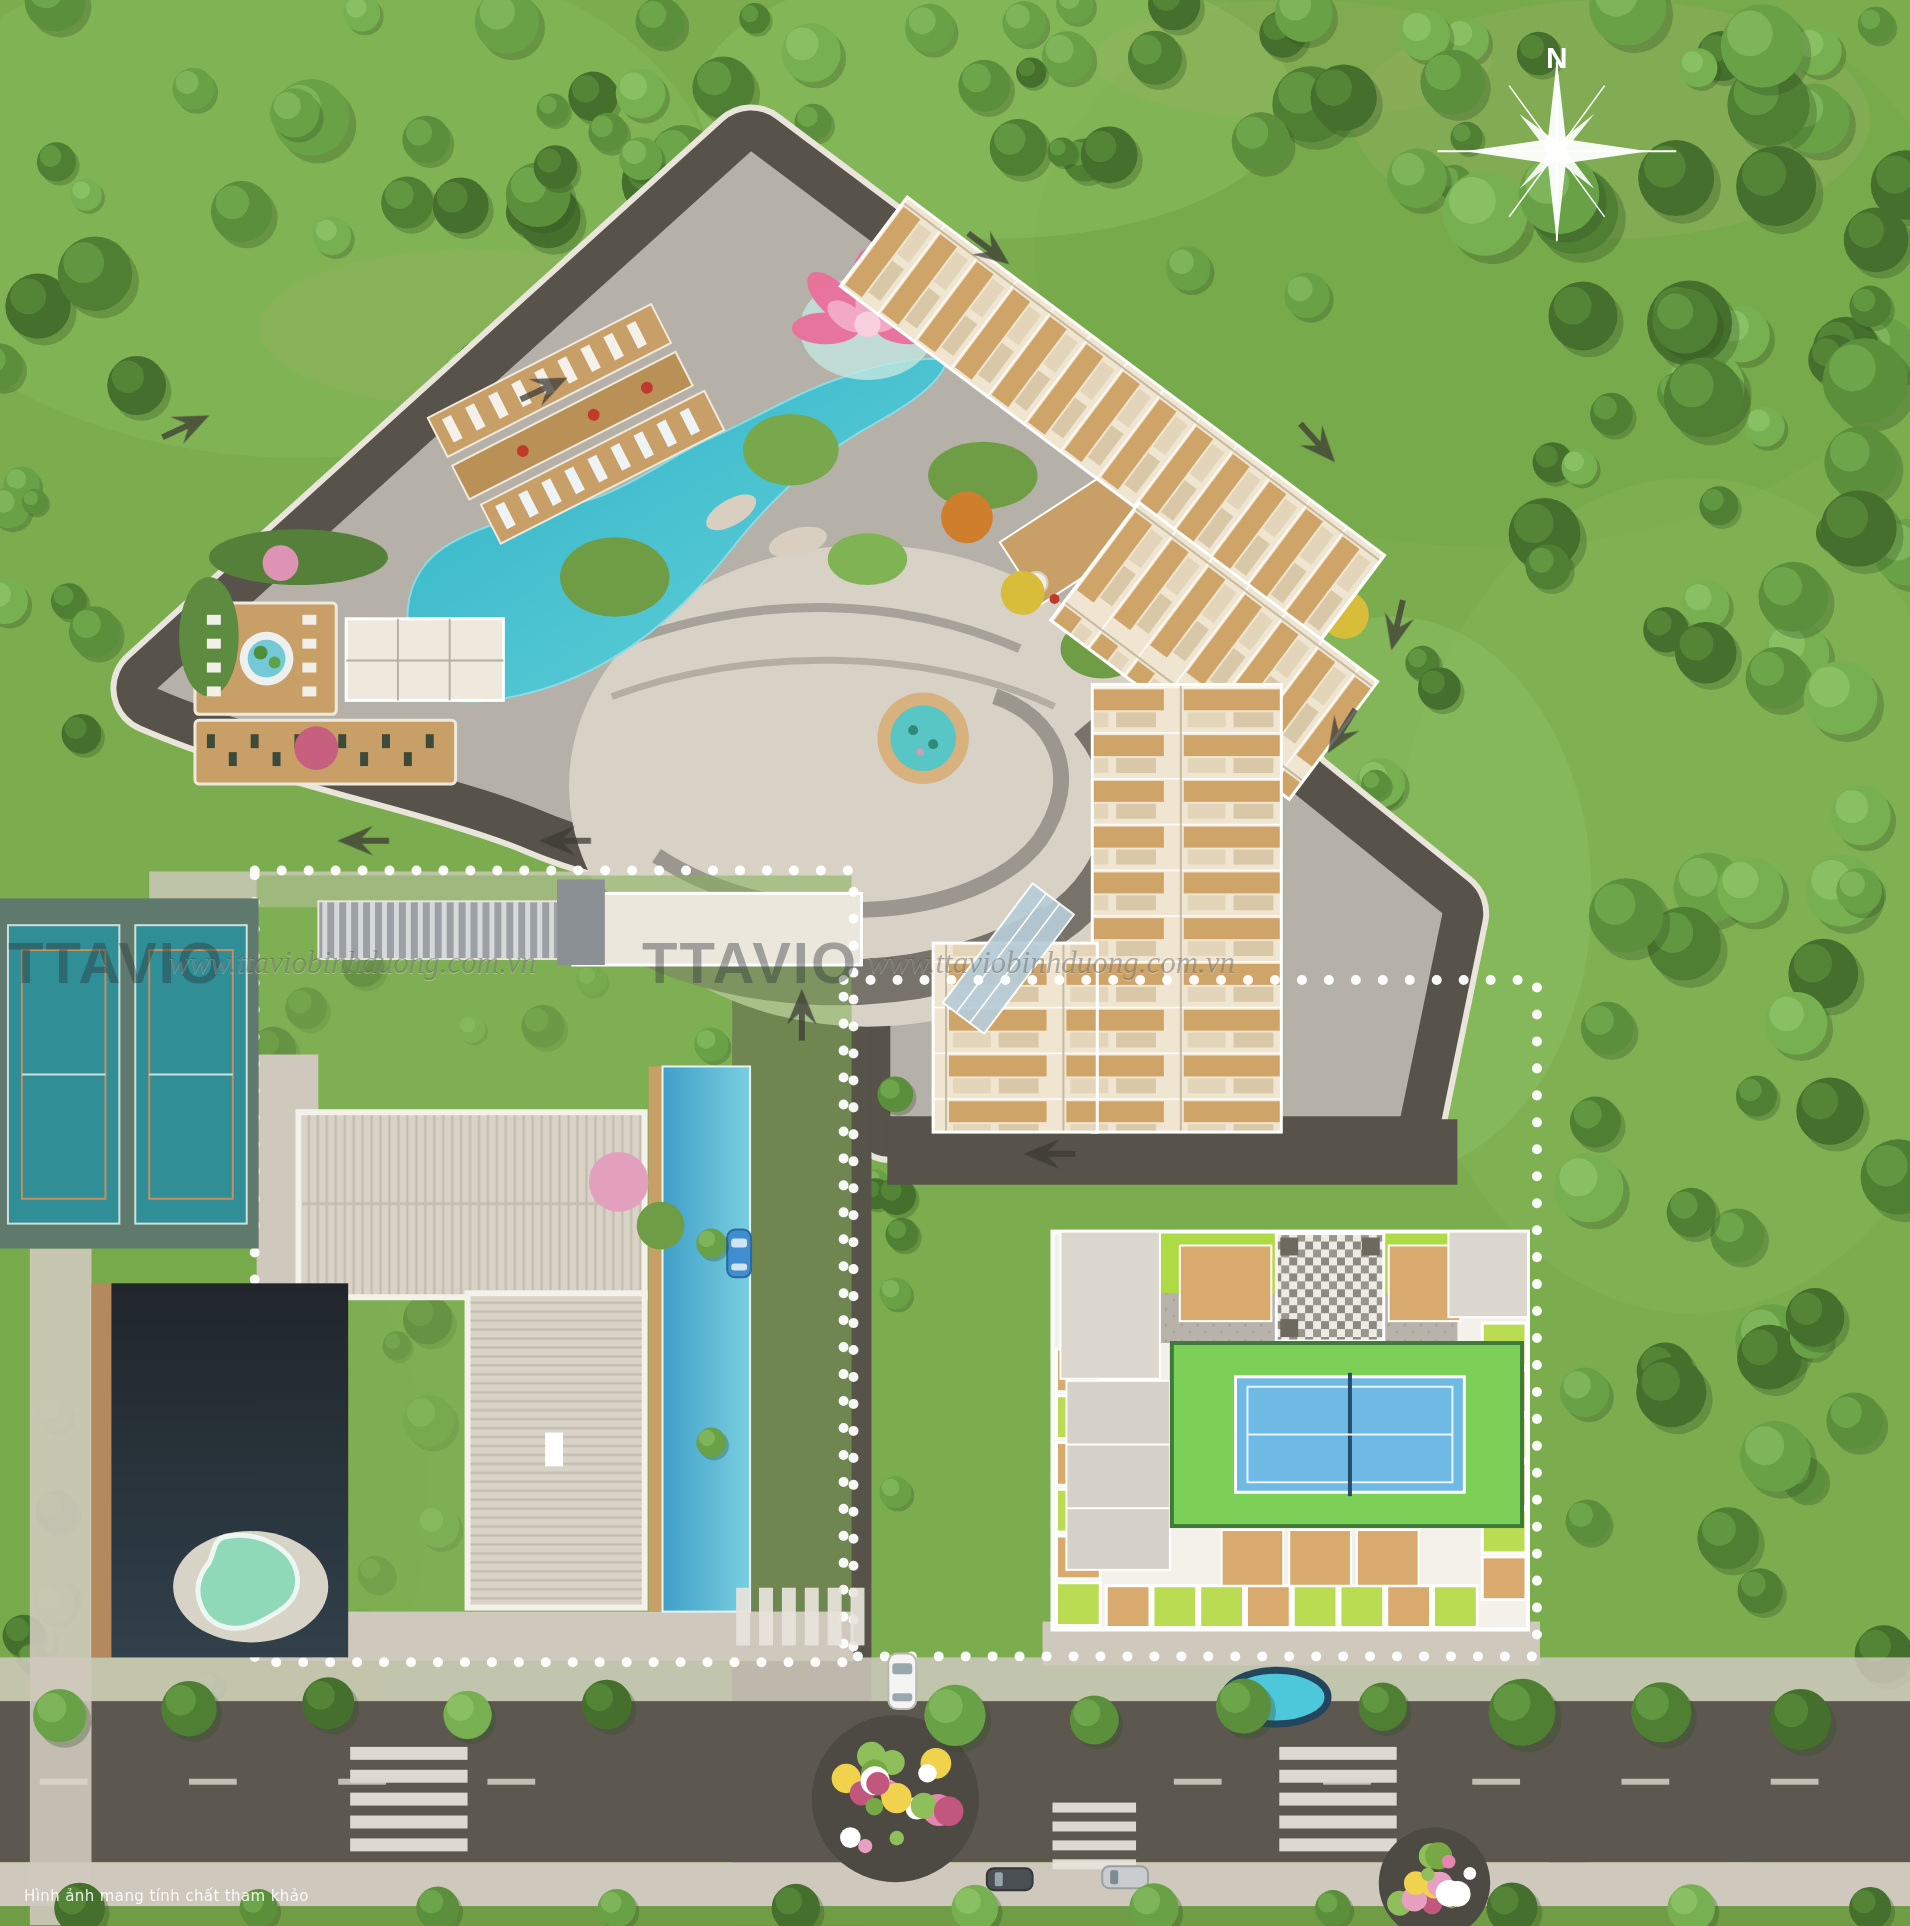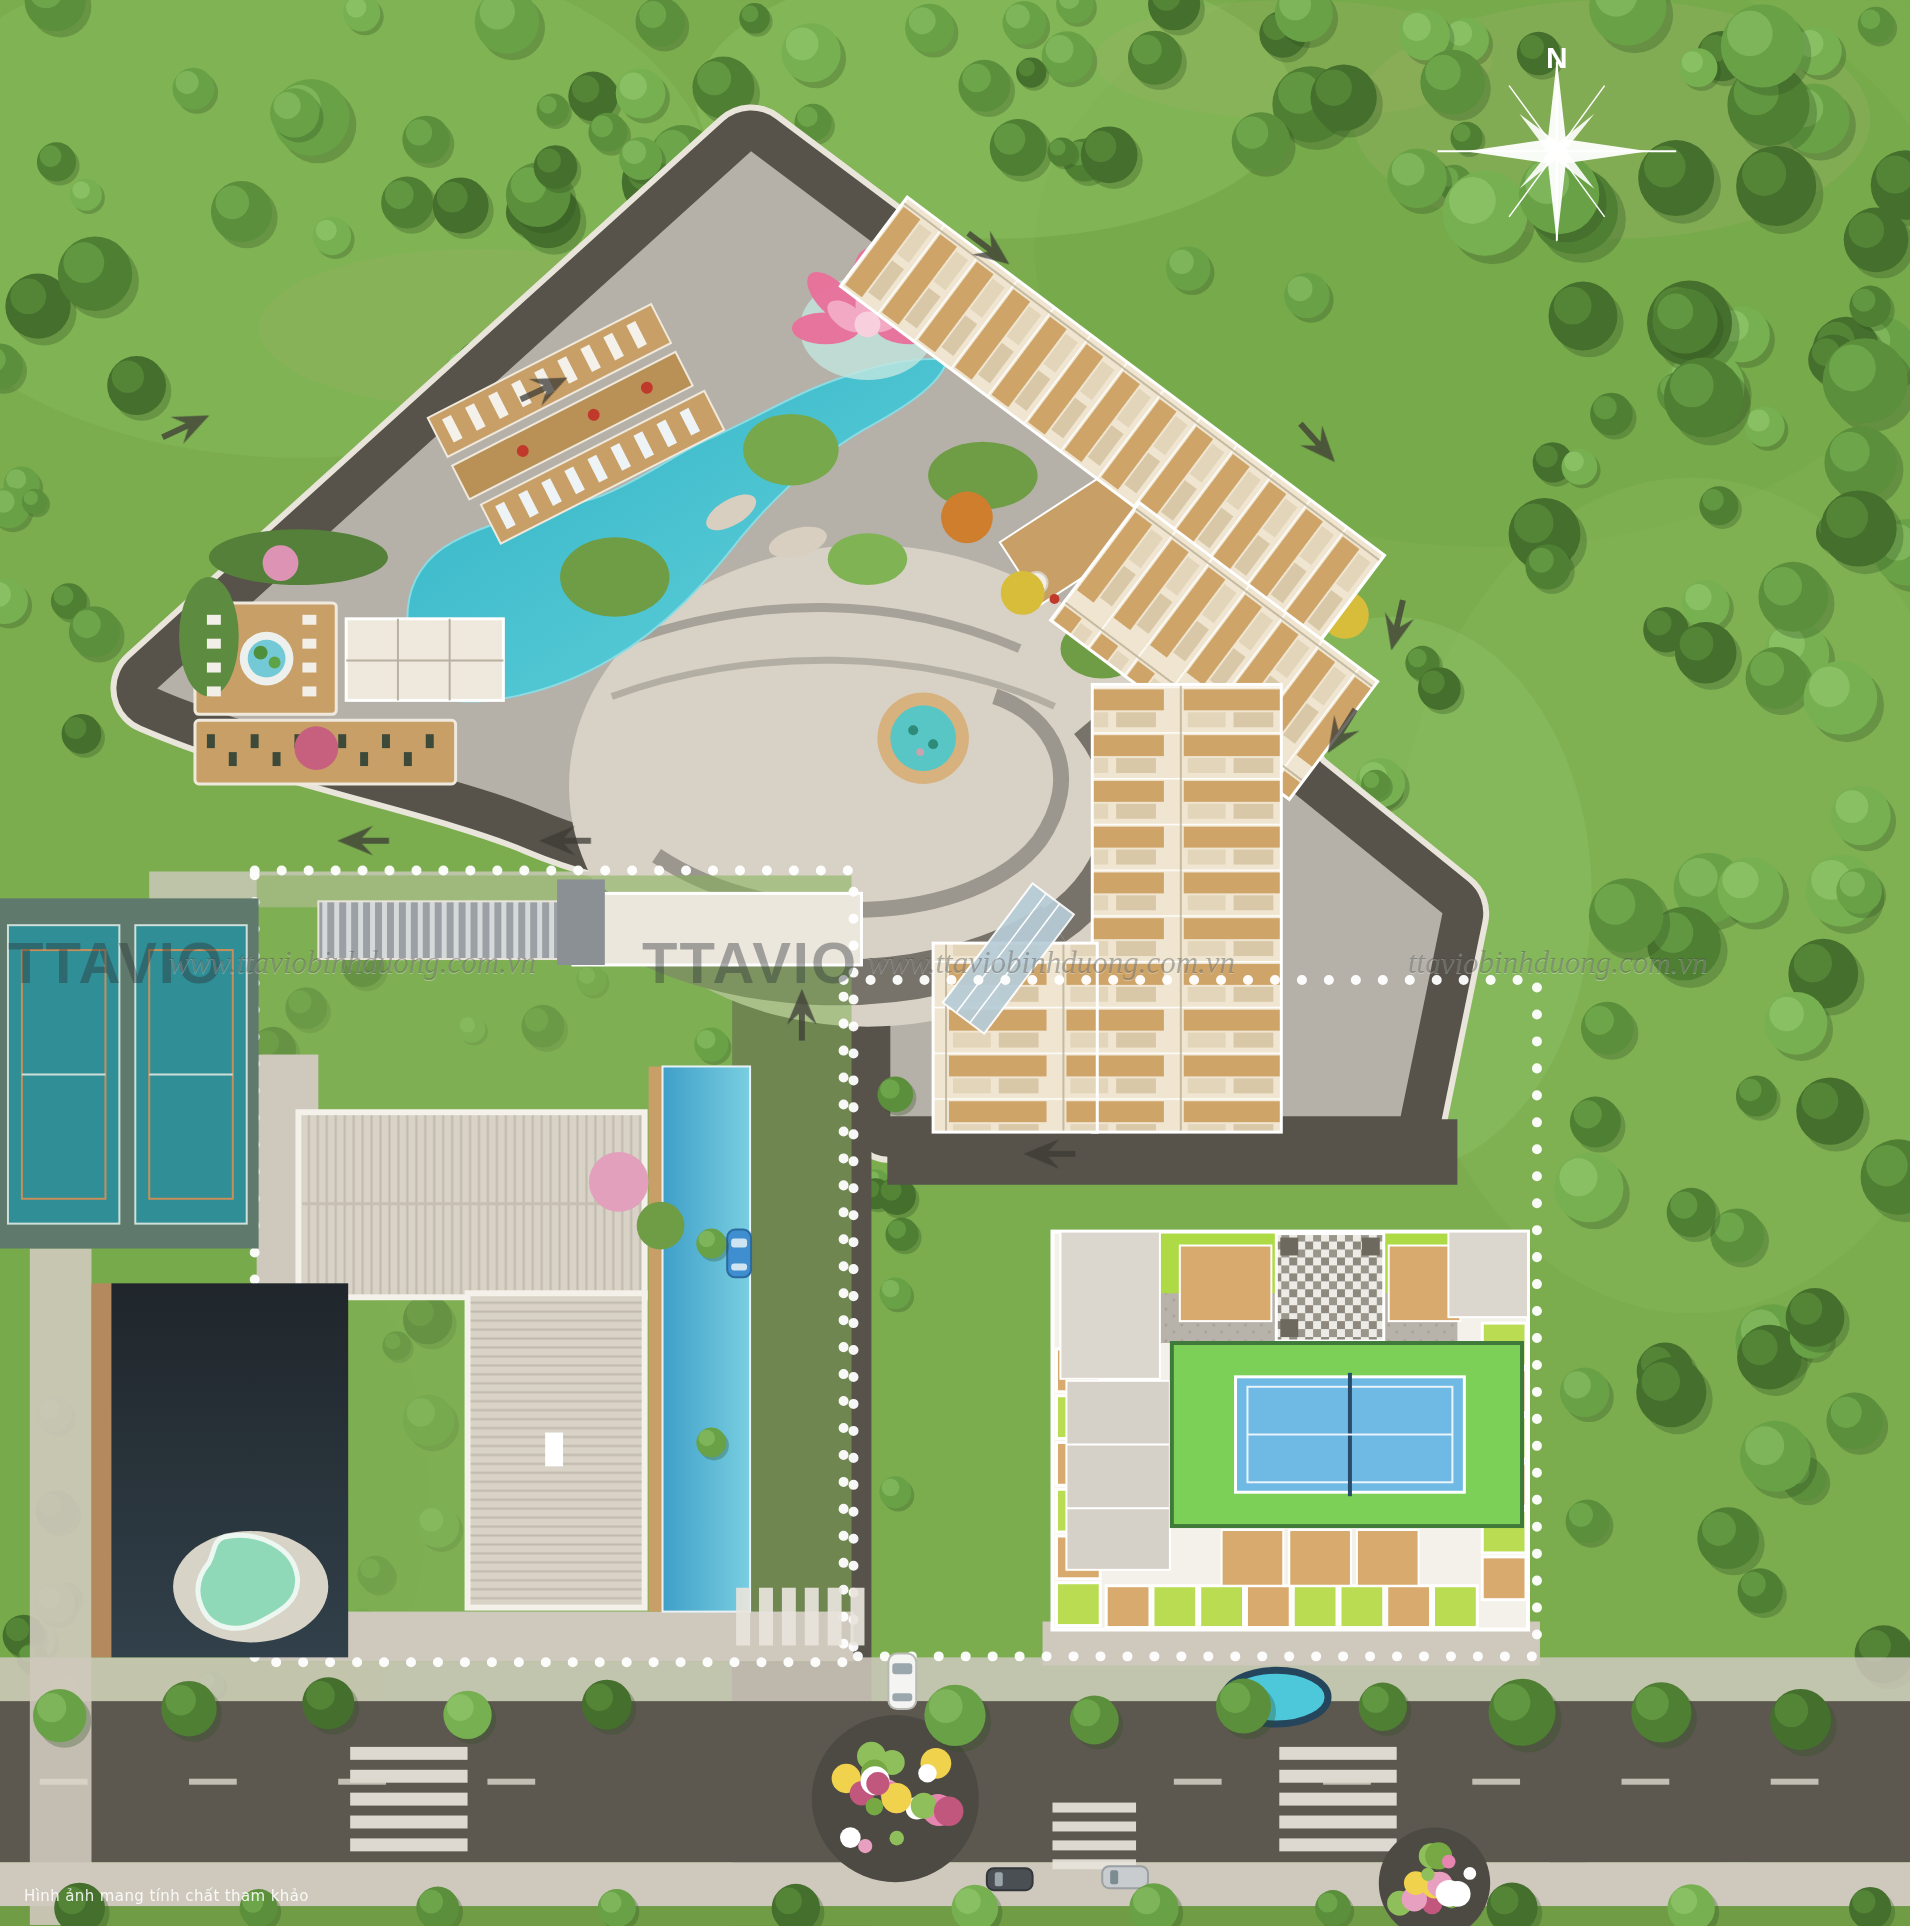--- a/index.html
+++ b/index.html
@@ -1150,18 +1150,17 @@
     <polygon points="0,-92 9,-12 92,0 9,12 0,92 -9,12 -92,0 -9,-12" transform="rotate(45) scale(0.58)" opacity=".9"></polygon>
     <circle r="5" fill="none" stroke="#ffffff" stroke-width="2"></circle>
   </g>
 </g>
 </svg>
 
 <span class="wm wm-brand" style="left:8px">TTAVIO</span>
 <span class="wm wm-url" style="left:169px">www.ttaviobinhduong.com.vn</span>
 <span class="wm wm-brand" style="left:642px">TTAVIO</span>
 <span class="wm wm-url" style="left:868px">www.ttaviobinhduong.com.vn</span>
-<span class="wm wm-url" style="left:1408px">ttaviobinhduong.com.vn</span>
 
 <div class="caption">Hình ảnh mang tính chất tham khảo</div>
 
 </div>
 
 
 </body></html>

